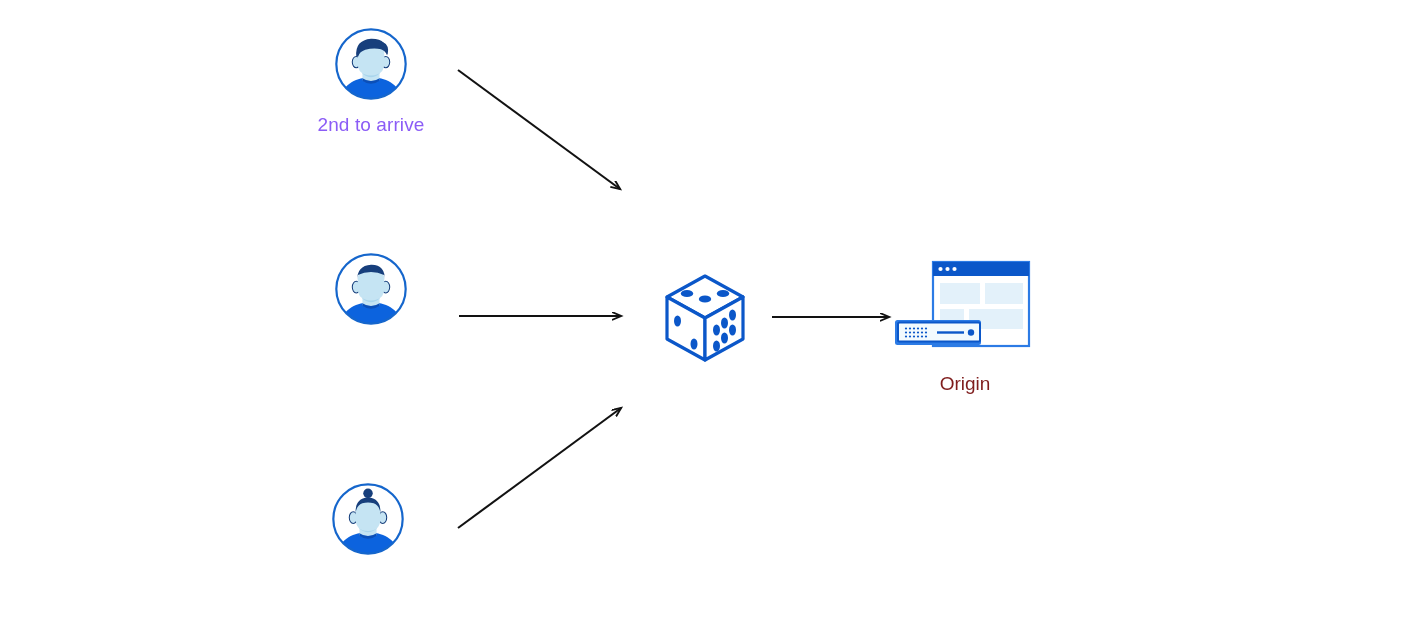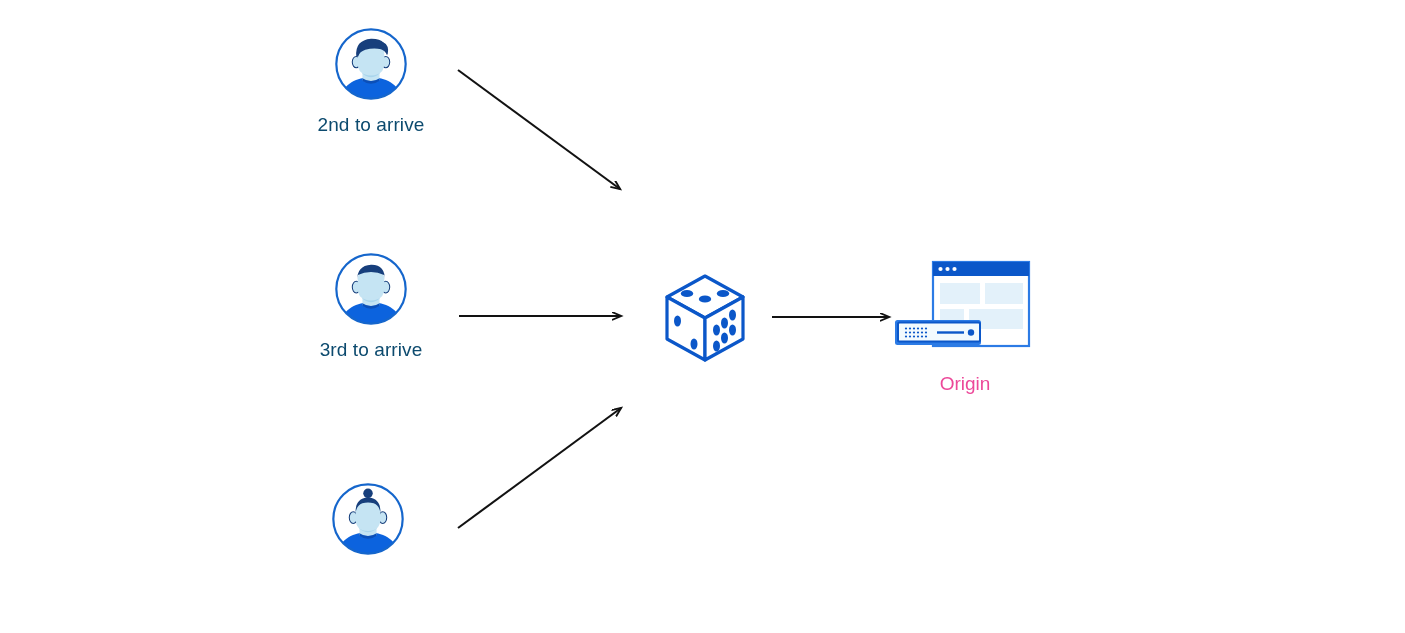--- a/index.html
+++ b/index.html
@@ -27,34 +27,34 @@
   }
   .avatar {
     width: 76px;
     height: 76px;
     margin: 0 auto;
     display: block;
   }
   .node-label {
     font-family: "Liberation Sans", sans-serif;
     font-size: 19px;
-    color: #0c4a6e;
+    color: #8b5cf6;
     line-height: 24px;
     margin-top: 11px;
     white-space: nowrap;
     letter-spacing: 0.1px;
   }
   .origin-node {
     width: 200px;
     text-align: center;
   }
   .origin-label {
     font-family: "Liberation Sans", sans-serif;
     font-size: 19px;
-    color: #ec4899;
+    color: #7f1d1d;
     line-height: 24px;
     white-space: nowrap;
   }
   #edges {
     position: absolute;
     left: 0;
     top: 0;
     width: 1405px;
     height: 633px;
     pointer-events: none;
@@ -131,21 +131,20 @@
         <ellipse cx="24.5" cy="38" rx="4.2" ry="6.2" fill="#C5E4F3" stroke="#173F7C" stroke-width="1.1"></ellipse>
         <ellipse cx="55.5" cy="38" rx="4.2" ry="6.2" fill="#C5E4F3" stroke="#173F7C" stroke-width="1.1"></ellipse>
         <path d="M26 30 Q26 18 40 18 Q54 18 54 30 L54 39 Q54 52 40 52 Q26 52 26 39 Z" fill="#C5E4F3"></path>
 
         <path d="M25.5 31 Q25 15.5 40 14.5 Q55 14, 54.5 31
                  L54.5 25.5 Q47 22 40 22 Q33 22 25.5 25.5 Z" fill="#173F7C"></path>
         <path d="M31 55 Q40 61 49 55 L49 57.5 Q40 64 31 57.5 Z" fill="#0B4FB8"></path>
       </g>
       <circle cx="40" cy="40" r="36.5" fill="none" stroke="#1566CC" stroke-width="2.3"></circle>
     </svg>
-    <div class="node-label">3rd to arrive</div>
   </div>
 
   <div class="node avatar-node" style="left:288px; top:481px;">
     <svg class="avatar" viewBox="0 0 80 80" xmlns="http://www.w3.org/2000/svg">
       <defs>
         <clipPath id="clipC">
             <circle cx="40" cy="40" r="36.5"></circle>
           </clipPath>
       </defs>
       <circle cx="40" cy="40" r="36.5" fill="#ffffff"></circle>

